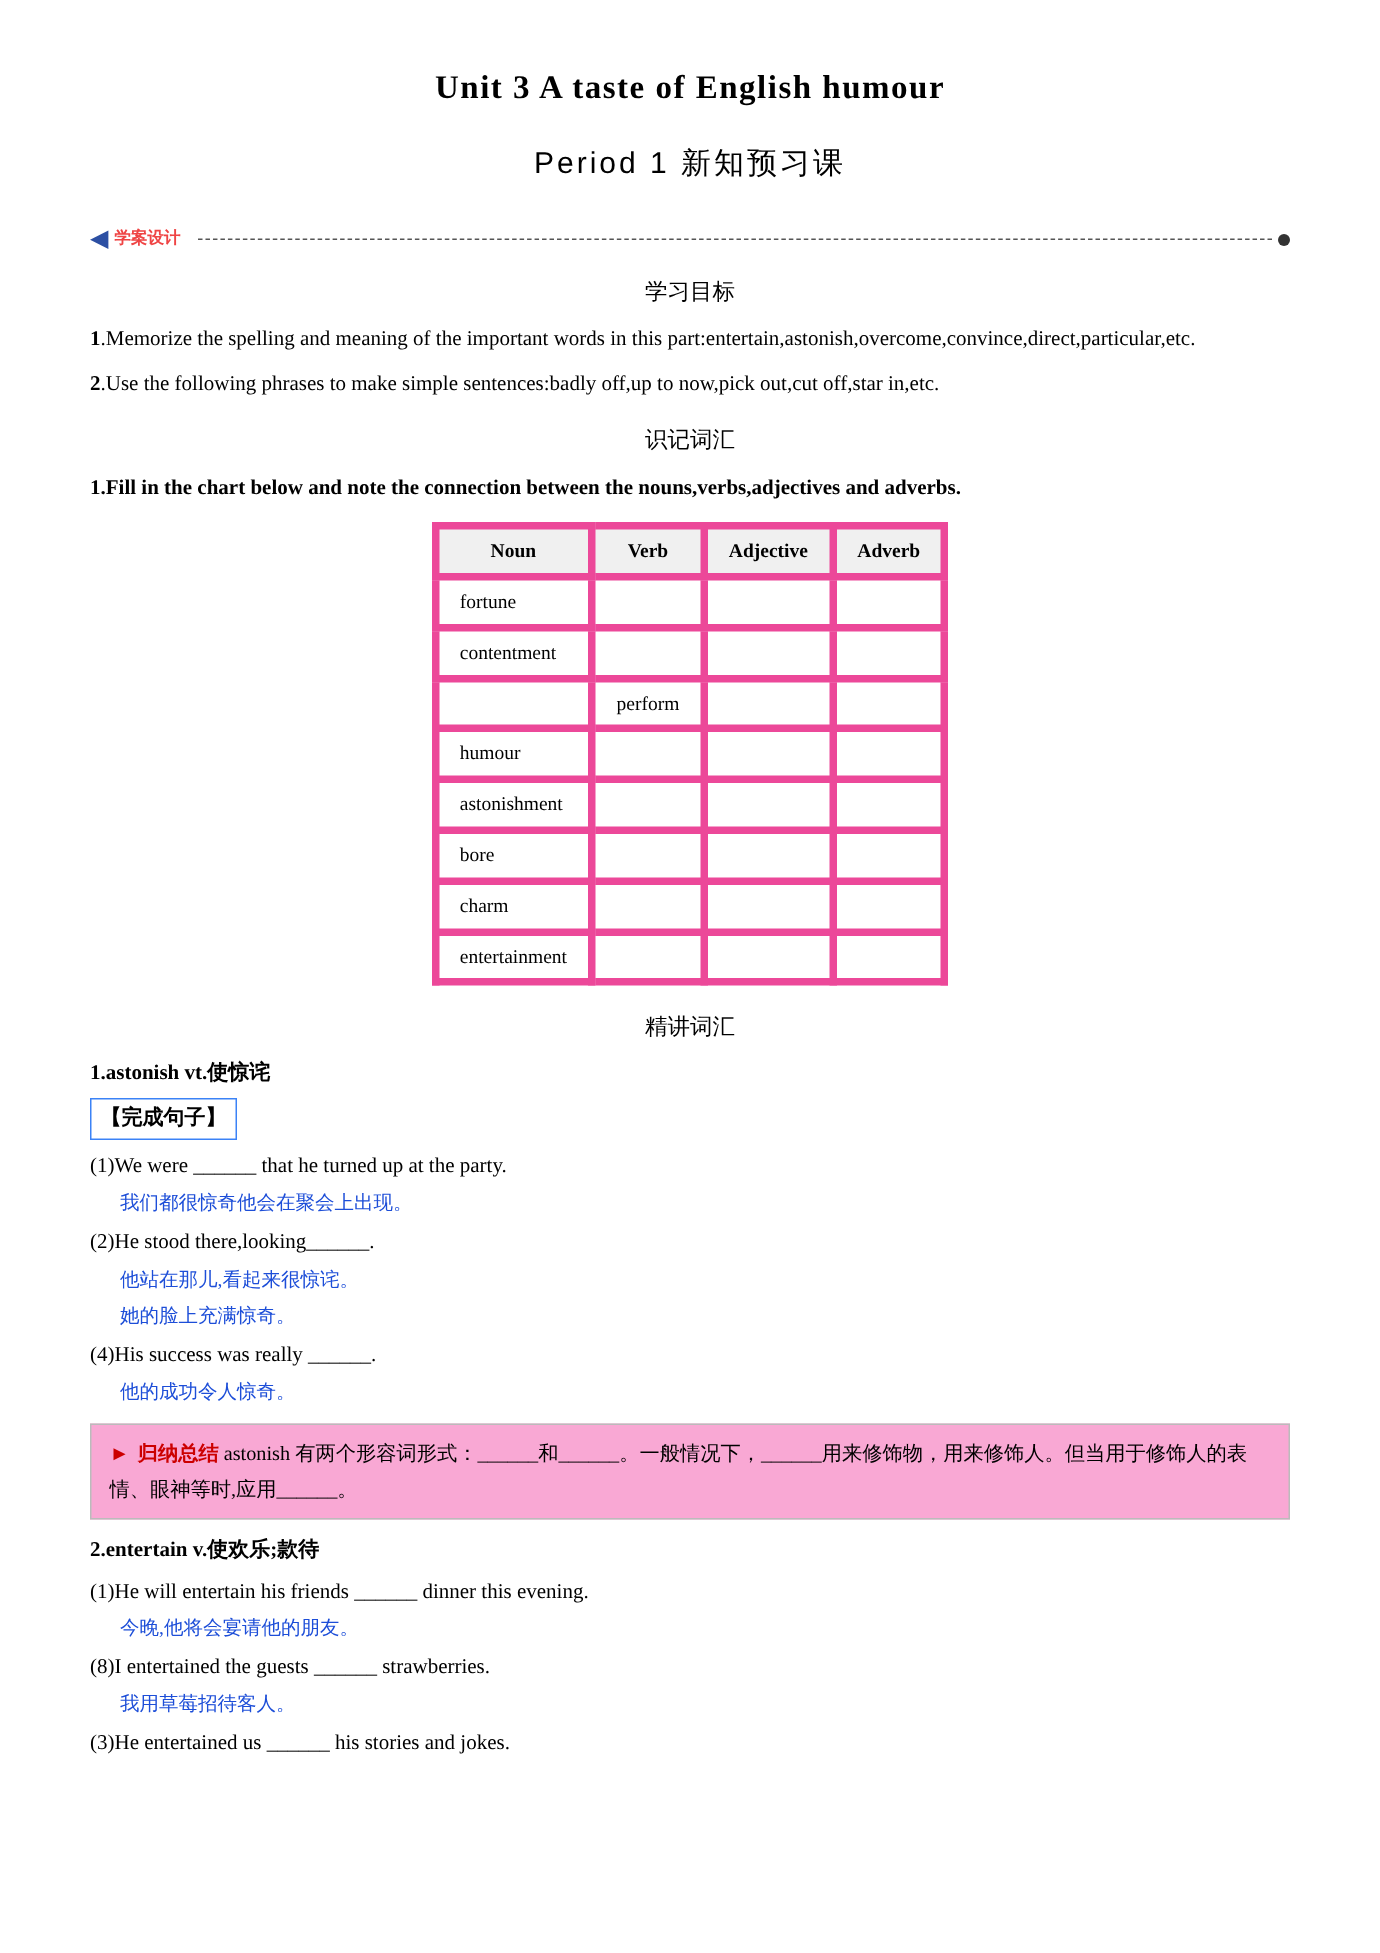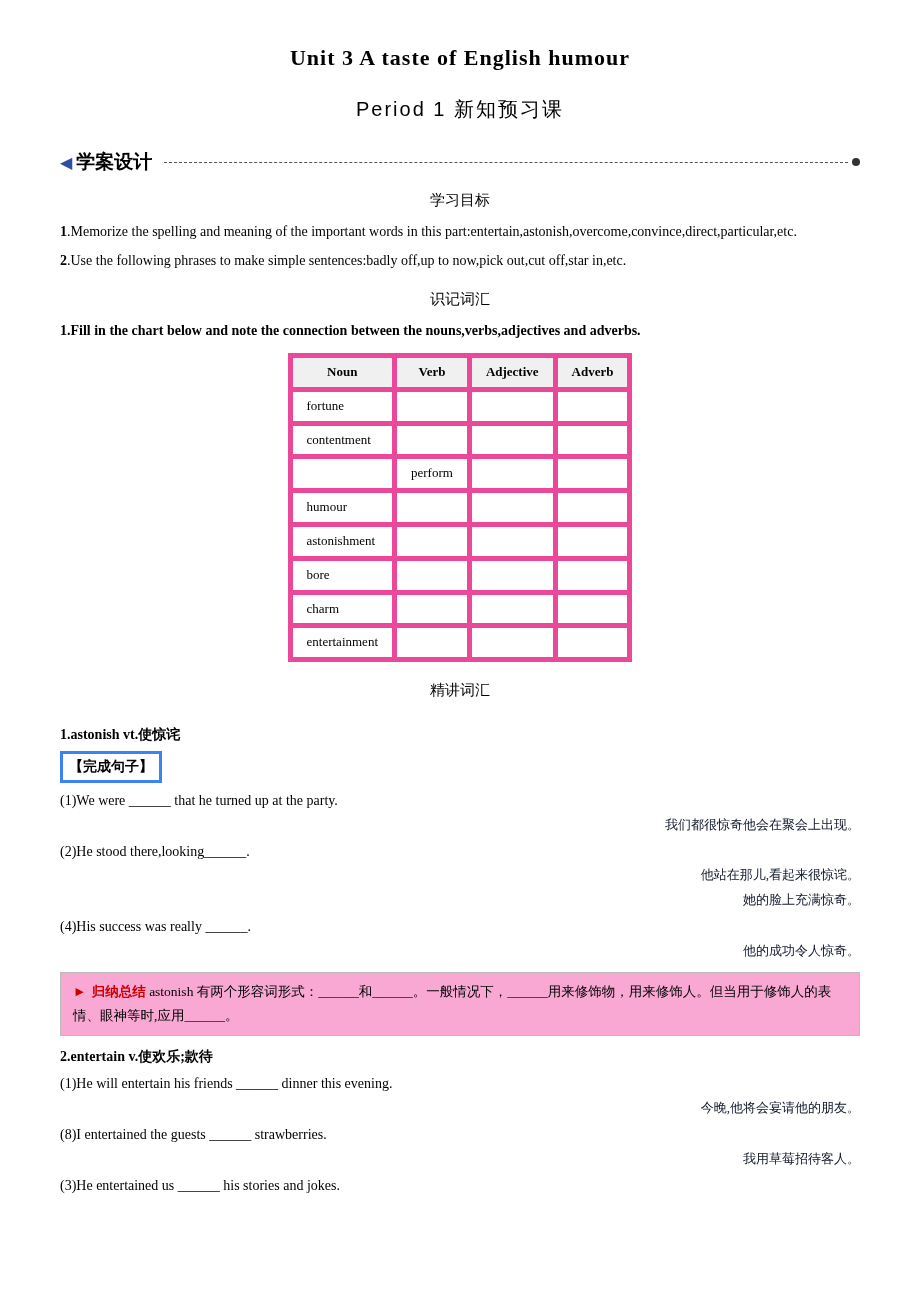--- a/index.html
+++ b/index.html
@@ -32,24 +32,24 @@
       display: flex;
       align-items: center;
       margin-bottom: 10px;
     }
     .section-header-arrow {
       color: #2c4fa3;
       font-size: 16px;
       margin-right: 4px;
     }
     .section-header-title {
-      font-size: 19px;
-      font-weight: bold;
-      font-family: "SimHei", sans-serif;
-      color: #000000;
+      font-size: 11px;
+      font-weight: bold;
+      font-family: "SimHei", sans-serif;
+      color: #ef4444;
       margin-right: 8px;
       white-space: nowrap;
     }
     .section-header-line {
       flex: 1;
       border-top: 1px dashed #555;
       margin-left: 4px;
     }
     .section-header-dot {
       width: 8px;
@@ -104,45 +104,44 @@
       text-align: center;
     }
     table.word-table td {
       text-align: left;
       min-height: 22px;
     }
     .jing-section-title {
       text-align: center;
       font-size: 15px;
       font-family: "SimHei", sans-serif;
-      margin: 8px 0 22px 0;
+      margin: 8px 0 8px 0;
     }
     .word-entry {
       font-size: 14px;
       margin-bottom: 4px;
       font-weight: bold;
     }
     .bracket-box {
-      border: 3px solid #3b82f6;
+      border: 1px solid #3b82f6;
       padding: 2px 6px;
       display: inline-block;
       margin-bottom: 6px;
       font-weight: bold;
     }
     .sentence-block {
       margin-bottom: 2px;
       font-size: 14px;
       line-height: 1.7;
     }
     .chinese-note {
       font-size: 13px;
-      color: #0f172a;
+      color: #1d4ed8;
       margin-bottom: 4px;
       margin-left: 20px;
-      text-align: right;
     }
     .highlight-box {
       background: #f9a8d4;
       border: 1.5px solid #bbb;
       padding: 7px 12px;
       margin: 10px 0;
       font-size: 13.5px;
       line-height: 1.8;
     }
     .highlight-box .hl-icon {

